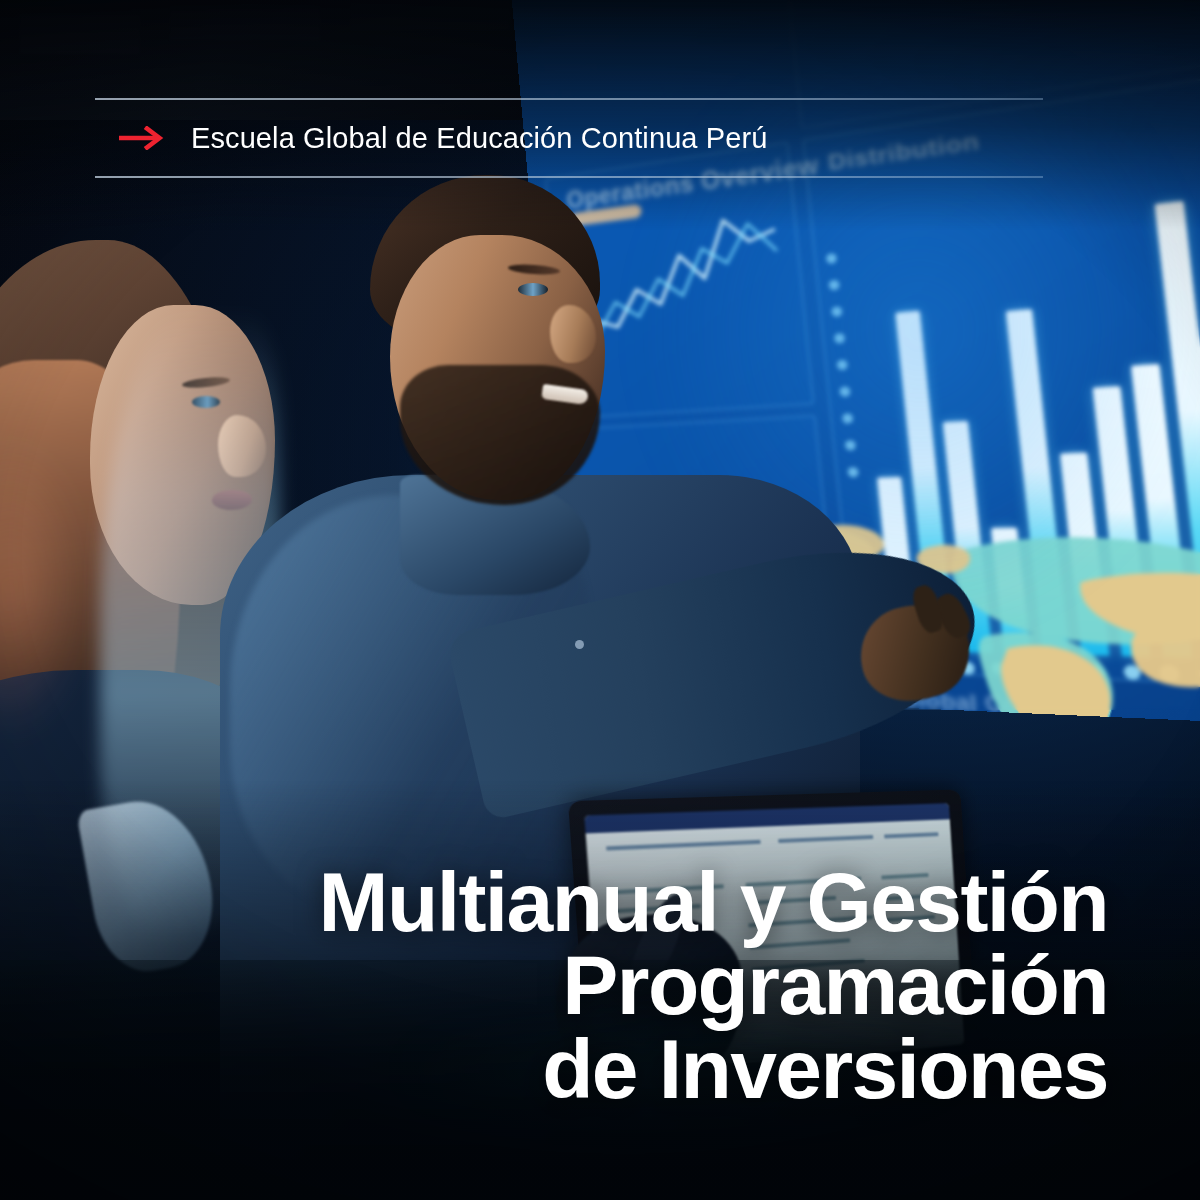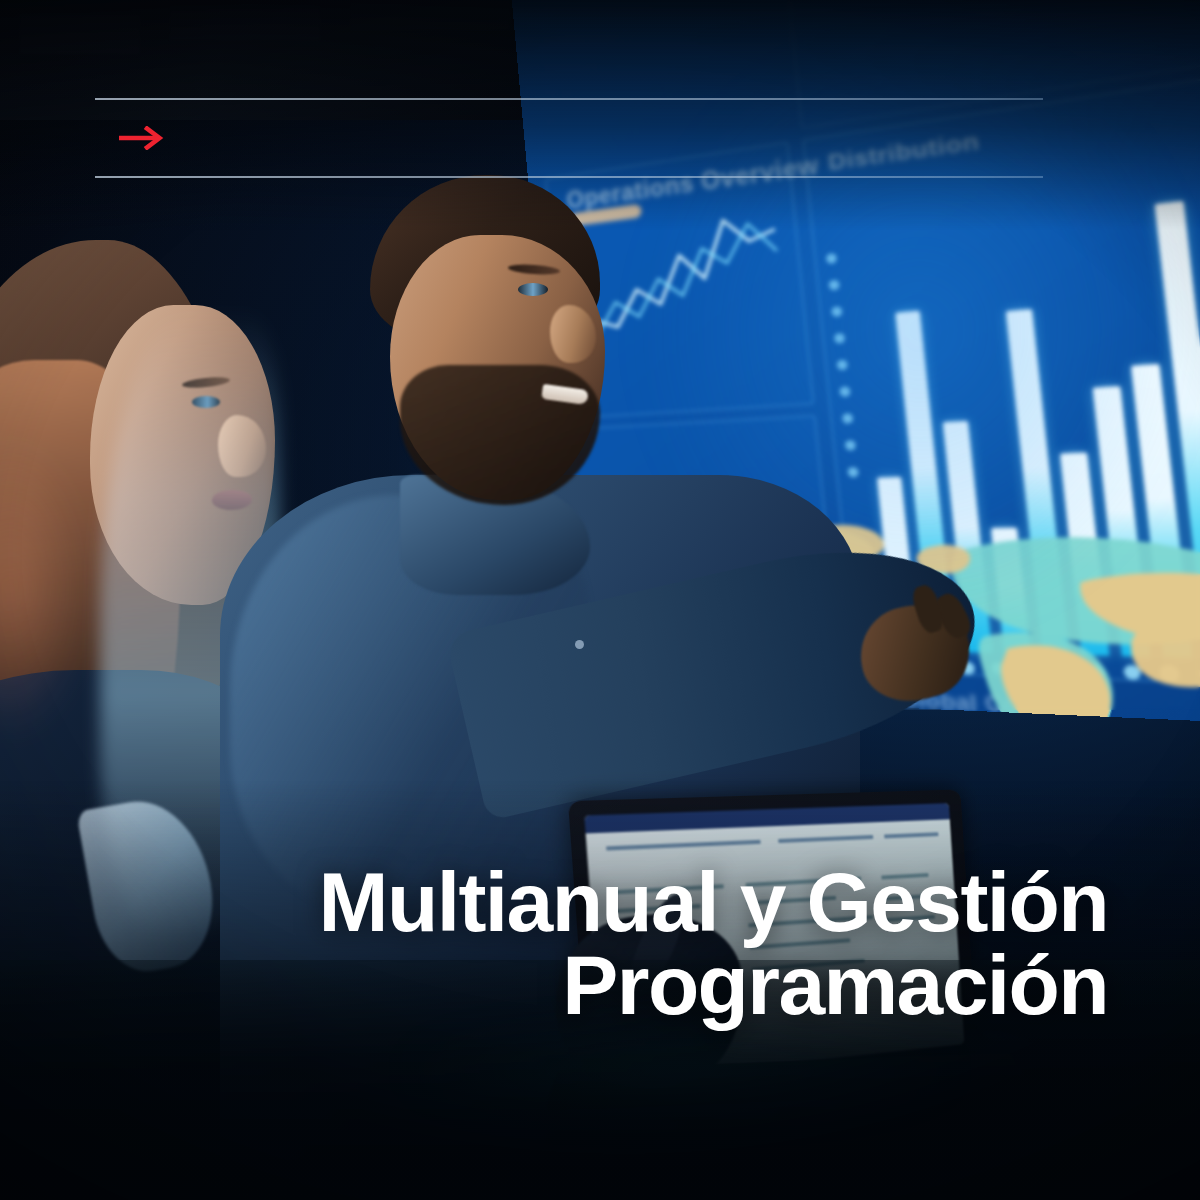--- a/index.html
+++ b/index.html
@@ -473,22 +473,24 @@
     <div class="vignette"></div>
   </div>
 
   <div class="eyebrow">
     <div class="rule"></div>
     <div class="eyebrow-row">
       <svg class="arrow-icon" viewBox="0 0 46 24">
         <line x1="1" y1="12" x2="38" y2="12" stroke="#ee2330" stroke-width="4.6" stroke-linecap="square"></line>
         <polyline points="28,2.5 40.5,12 28,21.5" fill="none" stroke="#ee2330" stroke-width="4.6" stroke-linecap="square" stroke-linejoin="miter"></polyline>
       </svg>
+      <div class="eyebrow-text">Escuela Global de Educación Continua Perú</div>
     </div>
     <div class="rule"></div>
   </div>
 
   <h1 class="headline">
     <span>Multianual y Gestión</span>
     <span>Programación</span>
+    <span>de Inversiones</span>
   </h1>
 
 </div>
 
 </body></html>

